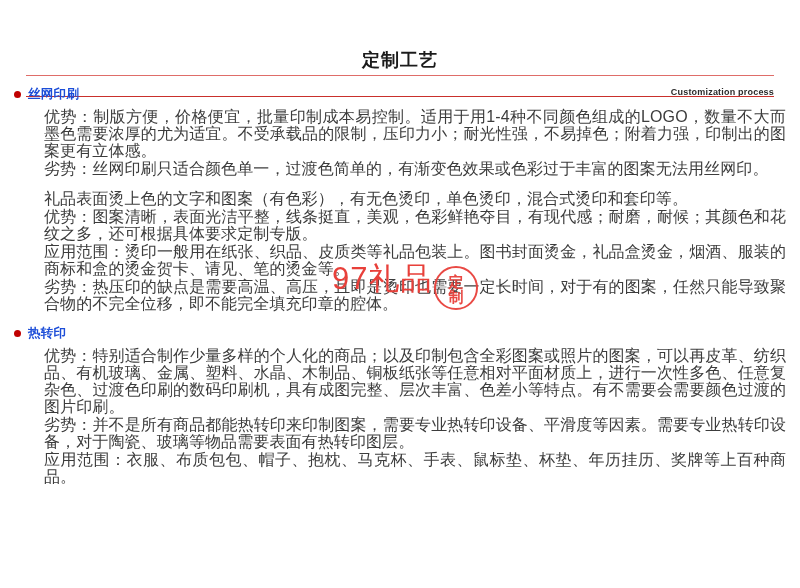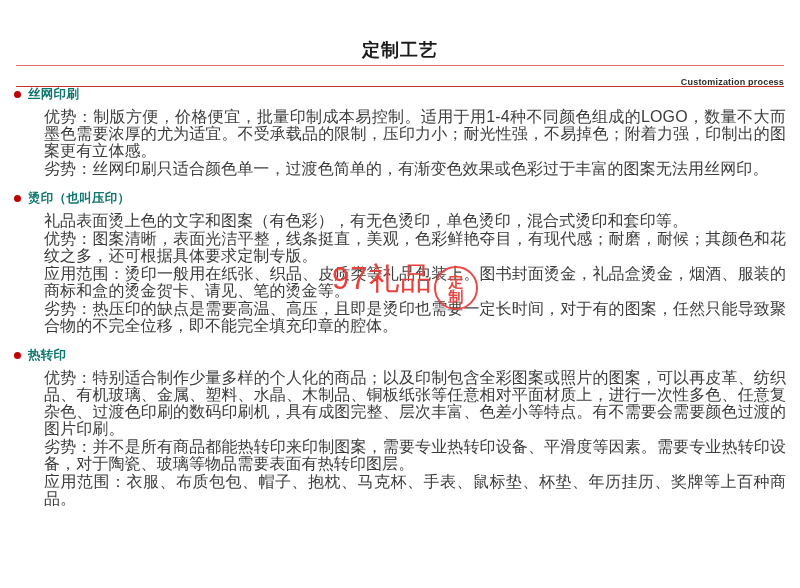--- a/index.html
+++ b/index.html
@@ -11,21 +11,21 @@
     width: 800px; height: 588px;
     position: relative;
     font-family: "Liberation Sans", sans-serif;
     color: #3a3a3a;
     overflow: hidden;
   }
   .page {
     position: relative;
     width: 800px;
     height: 420px;
-    padding: 8px;
+    padding: 18px;
   }
   
   .header {
     position: relative;
     height: 72px;
   }
   .header-title {
     position: absolute;
     left: 0; right: 0;
     top: 30px;
@@ -79,21 +79,21 @@
   .bullet {
     width: 7px; height: 7px;
     border-radius: 50%;
     background: #c00000;
     flex: 0 0 auto;
     display: inline-block;
   }
   .sec-title {
     font-size: 12.5px;
     font-weight: bold;
-    color: #0f766e;
+    color: #1d4ed8;
     letter-spacing: .3px;
   }
   .sec-body {
     padding-left: 30px;
   }
   .para {
     font-size: 16px;
     line-height: 17px;
     color: #3c3c3c;
     margin: 0 0 1px 0;
@@ -151,24 +151,20 @@
         <span class="bullet"></span>
         <span class="sec-title">丝网印刷</span>
       </div>
       <div class="sec-body">
         <p class="para">优势：制版方便，价格便宜，批量印制成本易控制。适用于用1-4种不同颜色组成的LOGO，数量不大而墨色需要浓厚的尤为适宜。不受承载品的限制，压印力小；耐光性强，不易掉色；附着力强，印制出的图案更有立体感。</p>
         <p class="para">劣势：丝网印刷只适合颜色单一，过渡色简单的，有渐变色效果或色彩过于丰富的图案无法用丝网印。</p>
       </div>
     </div>
 
     <div class="section">
-      <div class="sec-head">
-        <span class="bullet"></span>
-        <span class="sec-title">烫印（也叫压印）</span>
-      </div>
       <div class="sec-body">
         <p class="para">礼品表面烫上色的文字和图案（有色彩），有无色烫印，单色烫印，混合式烫印和套印等。</p>
         <p class="para">优势：图案清晰，表面光洁平整，线条挺直，美观，色彩鲜艳夺目，有现代感；耐磨，耐候；其颜色和花纹之多，还可根据具体要求定制专版。</p>
         <p class="para">应用范围：烫印一般用在纸张、织品、皮质类等礼品包装上。图书封面烫金，礼品盒烫金，烟酒、服装的商标和盒的烫金贺卡、请见、笔的烫金等。</p>
         <p class="para">劣势：热压印的缺点是需要高温、高压，且即是烫印也需要一定长时间，对于有的图案，任然只能导致聚合物的不完全位移，即不能完全填充印章的腔体。</p>
       </div>
     </div>
 
     <div class="section">
       <div class="sec-head">

